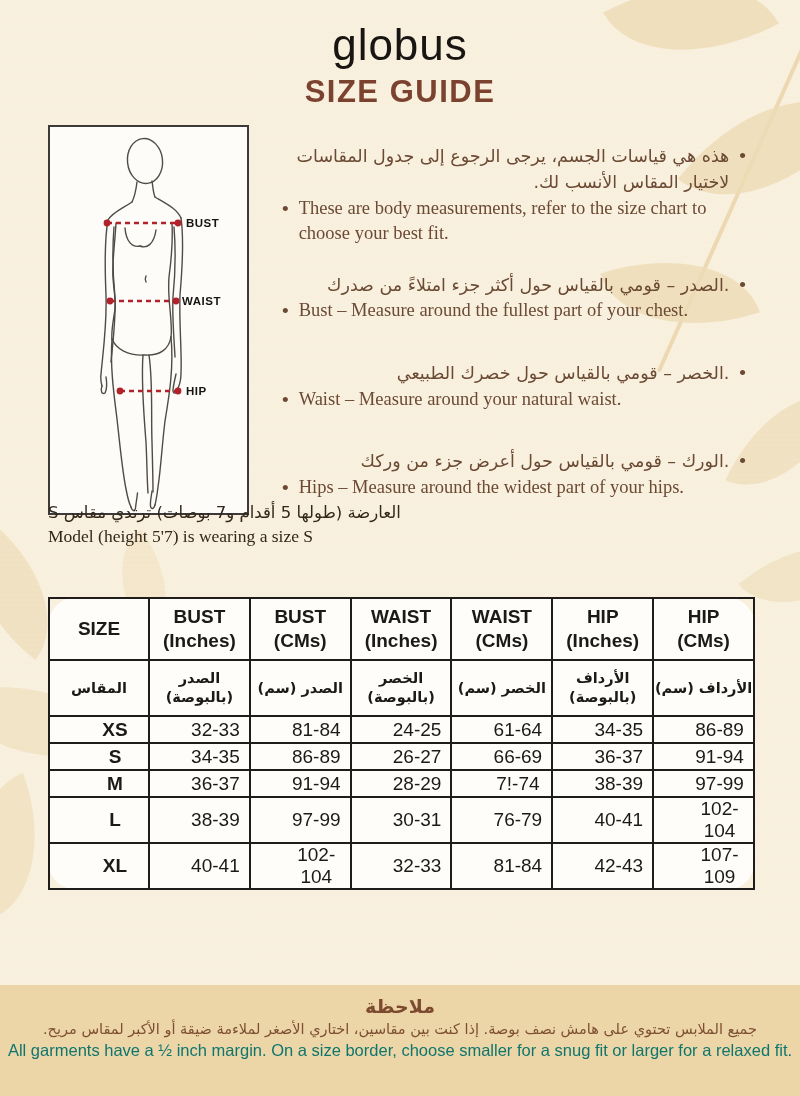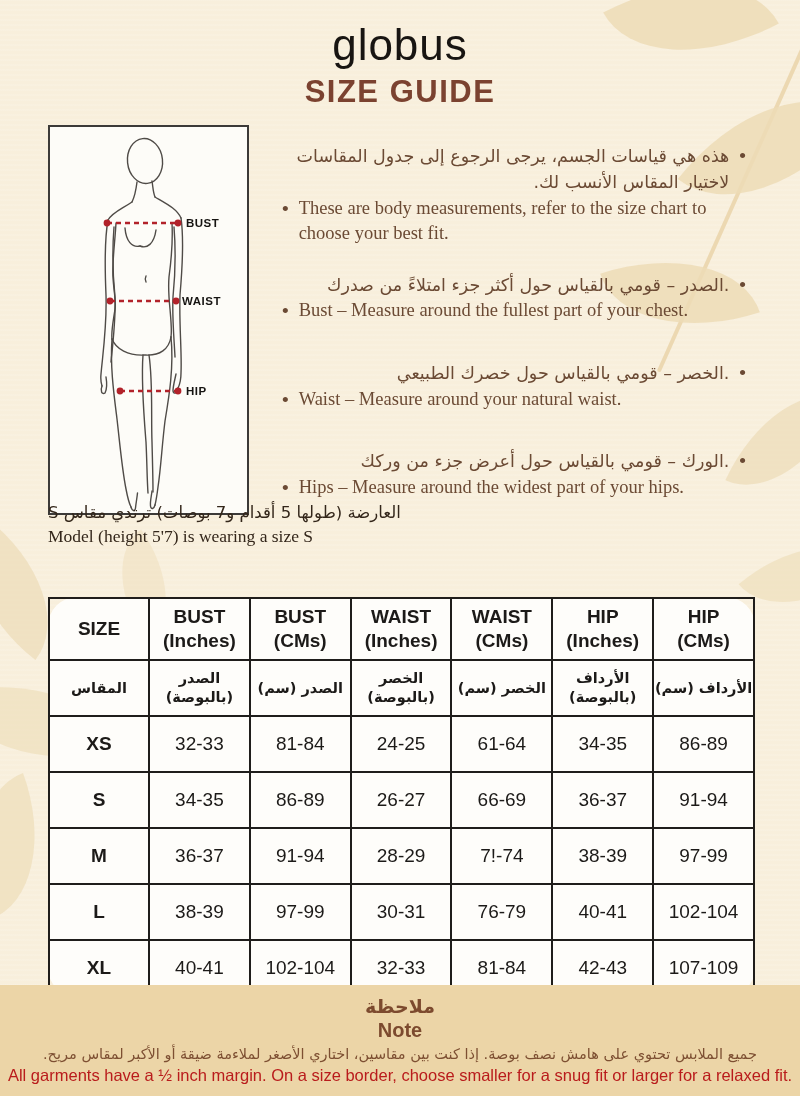--- a/index.html
+++ b/index.html
@@ -61,33 +61,33 @@
     border-collapse:collapse; table-layout:fixed; background:#fefdfa;border-radius:29px;
   }
   table.size td, table.size th{
     border:2px solid #1f1d1b; text-align:center; vertical-align:middle;
     color:#1c1a18; padding:0;
   }
   table.size col.c0{ width:100px; }
   tr.h-en td{ height:62px; font-weight:700; font-size:19px; line-height:1.25; }
   tr.h-ar td{ height:56px; font-weight:700; font-size:14.5px; line-height:1.3;
               font-family:"DejaVu Sans", sans-serif; direction:rtl; }
-  tr.data td{ height:56px; font-size:19px; }
+  tr.data td{ height:27px; font-size:19px;padding-left:32px; }
   tr.data td.sz{ font-weight:700; }
 
   
   .footer{
     position:absolute; left:0; top:985px; width:800px; height:121px;
     background:#ecd5a7; text-align:center; padding-top:10px;
     color:#7c4a2e;
   }
   .footer .t-ar{ font-family:"DejaVu Sans", sans-serif; font-weight:700; font-size:19px; }
   .footer .t-en{ font-weight:700; font-size:20px; margin-top:2px; }
   .footer .b-ar{ direction:rtl; font-family:"DejaVu Sans", sans-serif; font-size:14.5px; margin-top:4px; color:#7d4f32; }
-  .footer .b-en{ font-size:16.5px; margin-top:4px; color:#b91c1c; }
+  .footer .b-en{ font-size:16.5px; margin-top:4px; color:#0f766e; }
 </style>
 </head>
 <body>
 
 <div class="page">
 
   <div>
     <div class="stem" style="left:742px; top:-30px; width:4px; height:420px; transform:rotate(24deg);"></div>
     <div class="leaf" style="left:616px; top:-28px; width:150px; height:92px; transform:rotate(-28deg);"></div>
     <div class="leaf" style="left:688px; top:96px; width:160px; height:104px; transform:rotate(-52deg);"></div>
@@ -310,18 +310,17 @@
         <td>32-33</td>
         <td>81-84</td>
         <td>42-43</td>
         <td>107-109</td>
       </tr>
     </tbody>
   </table>
 
   <div class="footer">
     <div class="t-ar">ملاحظة</div>
-    <div class="t-en">Note</div>
     <div class="b-ar">جميع الملابس تحتوي على هامش نصف بوصة. إذا كنت بين مقاسين، اختاري الأصغر لملاءمة ضيقة أو الأكبر لمقاس مريح.</div>
     <div class="b-en">All garments have a ½ inch margin. On a size border, choose smaller for a snug fit or larger for a relaxed fit.</div>
   </div>
 
 </div>
 
 </body></html>

